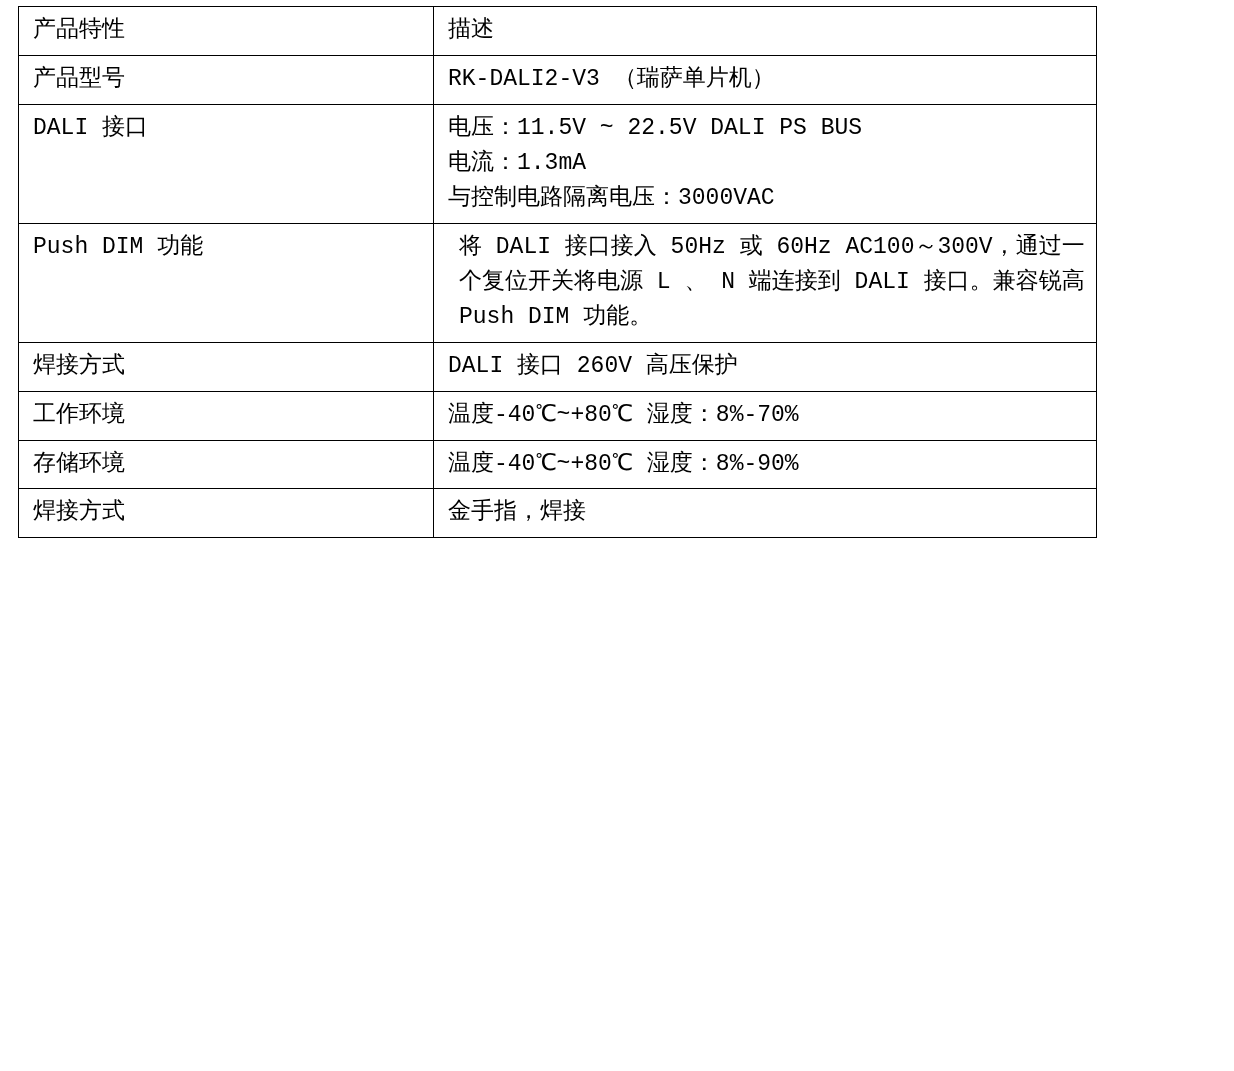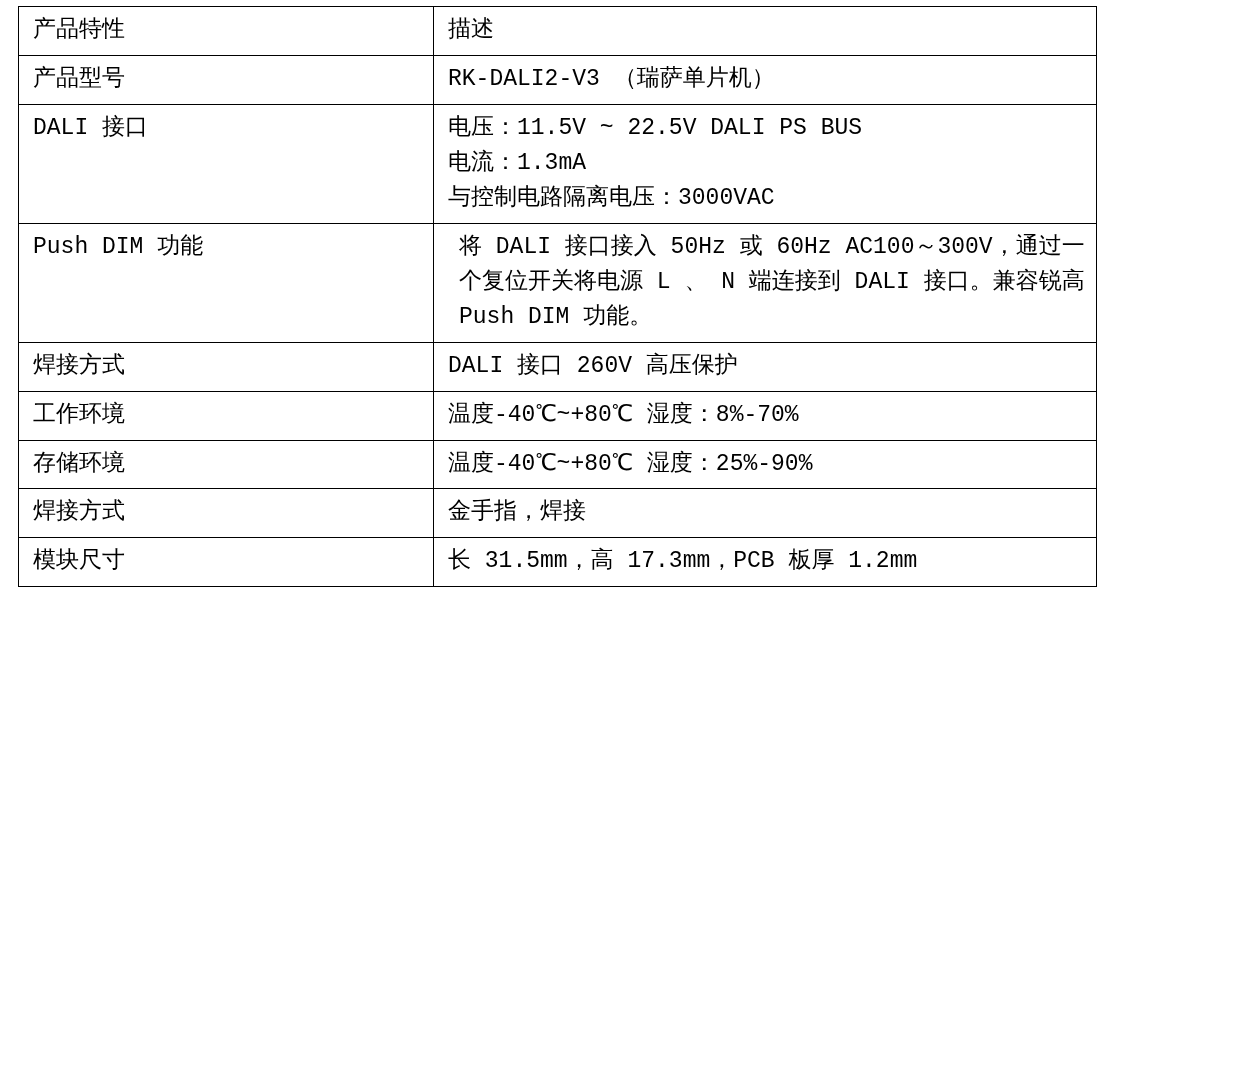--- a/index.html
+++ b/index.html
@@ -113,34 +113,26 @@
           </td>
           <td class="col-desc">
             <span class="line last">温度-40℃~+80℃ 湿度：8%-70%</span>
           </td>
         </tr>
         <tr>
           <td class="col-feature">
             <span class="line">存储环境</span>
           </td>
           <td class="col-desc">
-            <span class="line last">温度-40℃~+80℃ 湿度：25%-90%</span>
+            <span class="line last">温度-40℃~+80℃ 湿度：8%-90%</span>
           </td>
         </tr>
         <tr>
           <td class="col-feature">
             <span class="line">焊接方式</span>
           </td>
           <td class="col-desc">
             <span class="line last">金手指，焊接</span>
           </td>
         </tr>
-        <tr>
-          <td class="col-feature">
-            <span class="line">模块尺寸</span>
-          </td>
-          <td class="col-desc">
-            <span class="line last">长 31.5mm，高 17.3mm，PCB 板厚 1.2mm</span>
-          </td>
-        </tr>
       </tbody>
   </table>
 </div>
 
 </body></html>

